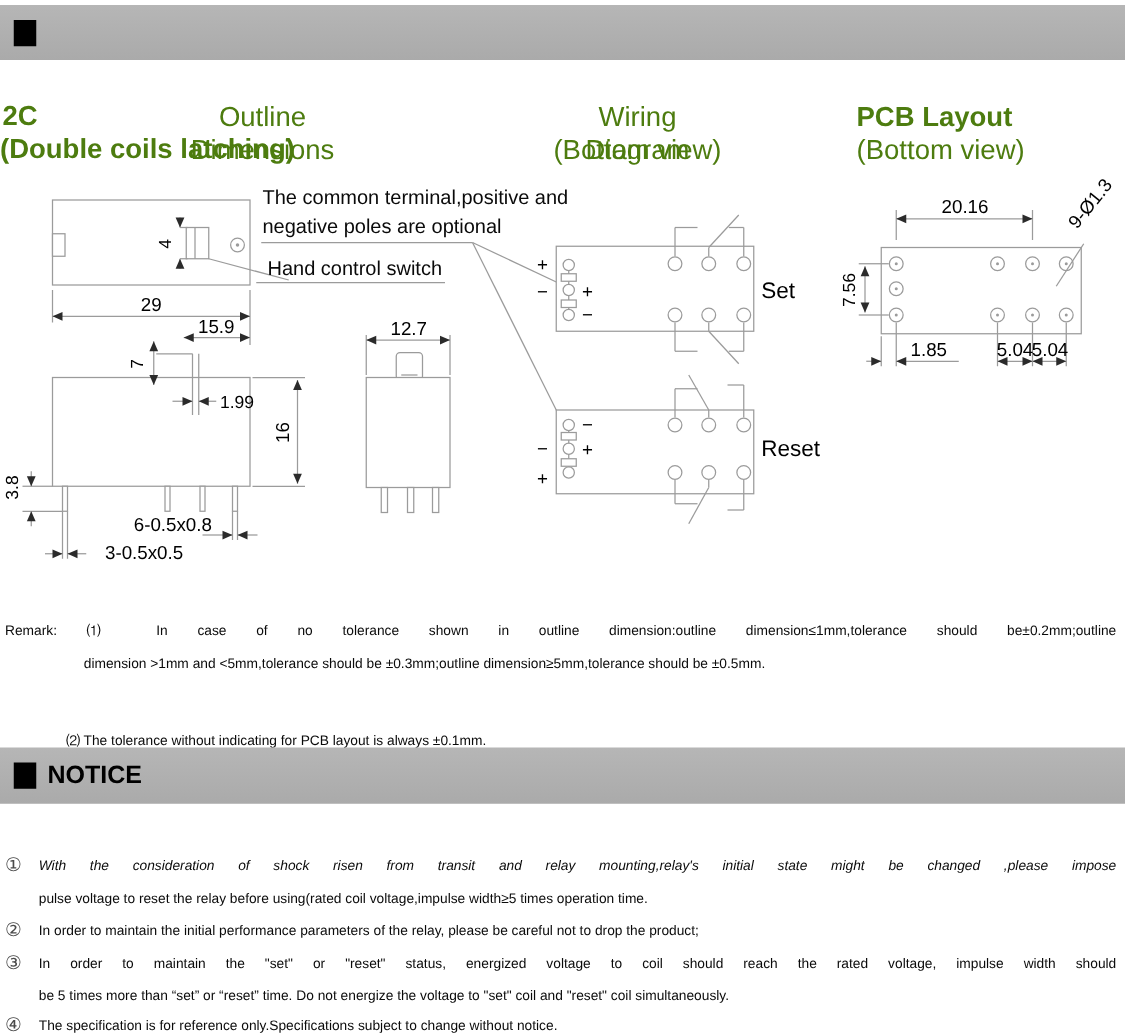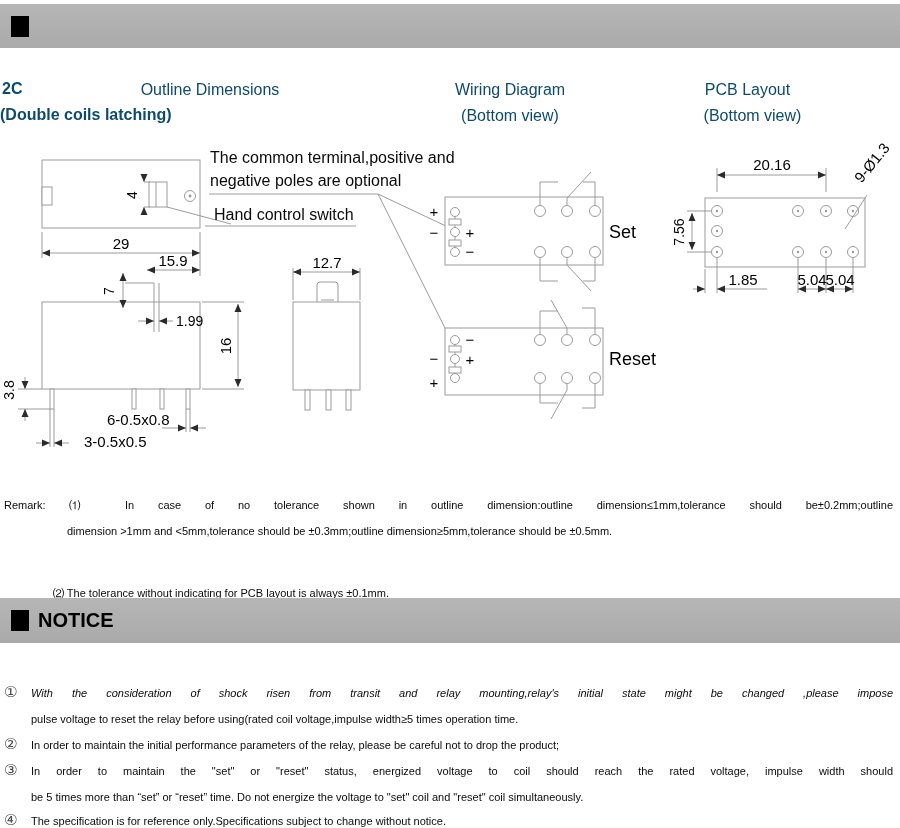--- a/index.html
+++ b/index.html
@@ -3,21 +3,21 @@
 <meta charset="utf-8">
 <style>
   html,body{margin:0;padding:0;}
   body{width:900px;height:828px;position:relative;background:#fff;
        font-family:"Liberation Sans","DejaVu Sans",sans-serif;color:#111;overflow:hidden;}
   .abs{position:absolute;}
   .bar{position:absolute;left:0;width:900px;height:44px;background:linear-gradient(#b6b6b6,#aaaaaa);
        display:flex;align-items:center;}
   .sq{display:inline-block;width:18px;height:21px;background:#000;margin-left:11px;flex:0 0 auto;}
   .bar-title{font-weight:bold;font-size:20px;color:#000;margin-left:9px;letter-spacing:0px;}
-  .hdr{position:absolute;font-size:16px;color:#0c4a6e;}
+  .hdr{position:absolute;font-size:22px;color:#4d7c0f;}
   .hdr.center{text-align:center;}
   .bold{font-weight:bold;}
   .bodytxt{position:absolute;font-size:11px;line-height:20px;color:#0a0a0a;}
   .just{text-align:justify;text-align-last:justify;}
   .numglyph{position:absolute;font-size:15px;color:#4a4a4a;}
   svg text{font-family:"Liberation Sans","DejaVu Sans",sans-serif;fill:#000;}
   svg .dim{font-size:14px;}
   svg .dim15{font-size:15px;}
   svg .note{font-size:16px;fill:#0a0a0a;}
   svg .big{font-size:18px;}
@@ -31,21 +31,21 @@
 
 <div class="bar" style="top:4px;">
   <span class="sq"></span>
 </div>
 
 <div class="hdr bold" style="left:2px;top:80px;">2C</div>
 <div class="hdr bold" style="left:0px;top:106px;">(Double coils latching)</div>
 <div class="hdr center" style="left:120px;top:81px;width:180px;">Outline Dimensions</div>
 <div class="hdr center" style="left:435px;top:81px;width:150px;text-align:center;">Wiring Diagram</div>
 <div class="hdr center" style="left:435px;top:107px;width:150px;">(Bottom view)</div>
-<div class="hdr center" style="left:675px;top:81px;width:145px;">PCB Layout</div>
+<div class="hdr center" style="left:675px;top:81px;width:145px;font-weight:bold;">PCB Layout</div>
 <div class="hdr center" style="left:680px;top:107px;width:145px;">(Bottom view)</div>
 
 <svg class="abs" style="left:0;top:0;" width="900" height="828" viewBox="0 0 900 828">
   <defs>
     <marker id="ar" markerWidth="10" markerHeight="8" refX="8.5" refY="4" orient="auto-start-reverse" markerUnits="userSpaceOnUse">
       <path d="M0.5,0.5 L8.5,4 L0.5,7.5 z" fill="#2b2b2b" stroke="none"></path>
     </marker>
   </defs>
 
   <g>

